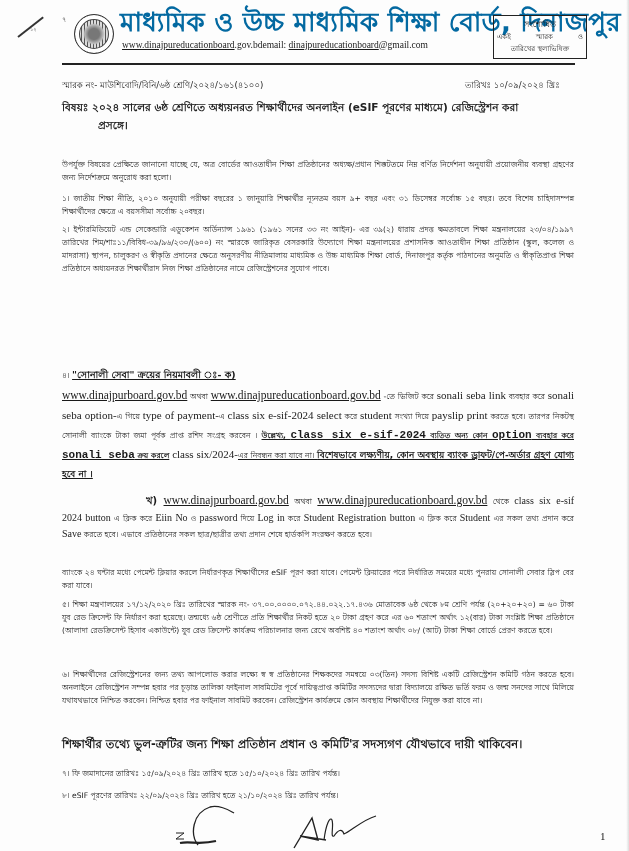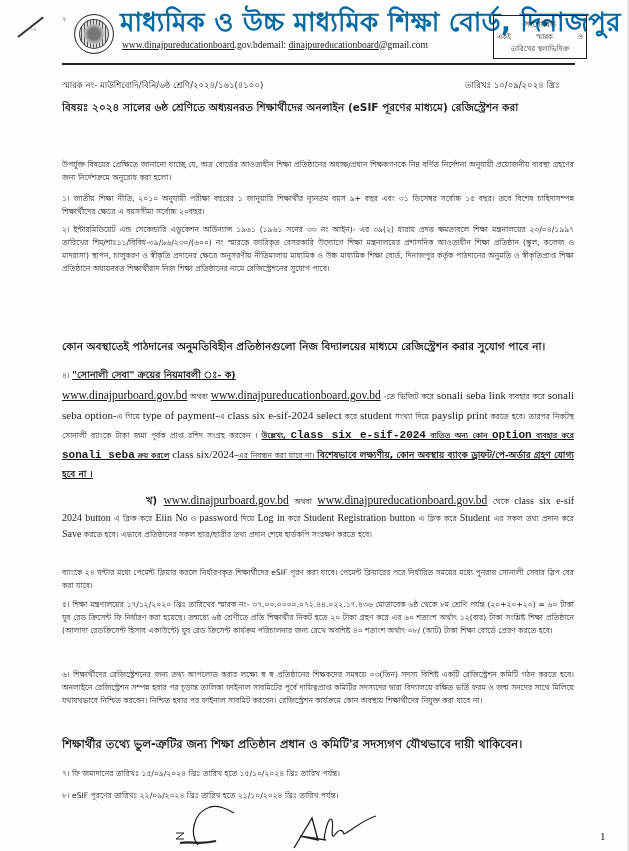--- a/index.html
+++ b/index.html
@@ -68,29 +68,29 @@
     <div>তারিখের স্থলাভিষিক্ত</div>
   </div>
 
   <div class="header-rule"></div>
 
   <div class="memo">স্মারক নং- মাউশিবোদি/বিনি/৬ষ্ঠ শ্রেণি/২০২৪/১৬১(৪১০০)</div>
   <div class="date">তারিখঃ ১০/০৯/২০২৪ খ্রিঃ</div>
 
   <div class="subject">
     <span>বিষয়ঃ ২০২৪ সালের ৬ষ্ঠ শ্রেণিতে অধ্যয়নরত শিক্ষার্থীদের অনলাইন (eSIF পূরণের মাধ্যমে) রেজিস্ট্রেশন করা</span>
+    <span class="cont">প্রসঙ্গে।</span>
   </div>
 
-  <div class="para" style="top:158px;">উপর্যুক্ত বিষয়ের প্রেক্ষিতে জানানো যাচ্ছে যে, অত্র বোর্ডের আওতাধীন শিক্ষা প্রতিষ্ঠানের অধ্যক্ষ/প্রধান শিক্ষকগণকে নিম্ন বর্ণিত নির্দেশনা অনুযায়ী প্রয়োজনীয় ব্যবস্থা গ্রহণের জন্য নির্দেশক্রমে অনুরোধ করা হলো।</div>
+  <div class="para" style="top:158px;">উপর্যুক্ত বিষয়ের প্রেক্ষিতে জানানো যাচ্ছে যে, অত্র বোর্ডের আওতাধীন শিক্ষা প্রতিষ্ঠানের অধ্যক্ষ/প্রধান শিক্কটতমে নিম্ন বর্ণিত নির্দেশনা অনুযায়ী প্রয়োজনীয় ব্যবস্থা গ্রহণের জন্য নির্দেশক্রমে অনুরোধ করা হলো।</div>
 
   <div class="para" style="top:192px;">১। জাতীয় শিক্ষা নীতি, ২০১০ অনুযায়ী পরীক্ষা বছরের ১ জানুয়ারি শিক্ষার্থীর ন্যূনতম বয়স ৯+ বছর এবং ৩১ ডিসেম্বর সর্বোচ্চ ১৫ বছর। তবে বিশেষ চাহিদাসম্পন্ন শিক্ষার্থীদের ক্ষেত্রে এ বয়সসীমা সর্বোচ্চ ২০বছর।</div>
 
   <div class="para" style="top:223px;">২। ইন্টারমিডিয়েট এন্ড সেকেন্ডারি এডুকেশন অর্ডিন্যান্স ১৯৬১ (১৯৬১ সনের ৩৩ নং আইন)- এর ৩৯(২) ধারায় প্রদত্ত ক্ষমতাবলে শিক্ষা মন্ত্রনালয়ের ২৩/০৪/১৯৯৭ তারিখের শিম/শাঃ১১/বিবিধ-৩৯/৯৬/২৩০/(৬০০) নং স্মারকে জারিকৃত বেসরকারি উদ্যোগে শিক্ষা মন্ত্রনালয়ের প্রশাসনিক আওতাধীন শিক্ষা প্রতিষ্ঠান (স্কুল, কলেজ ও মাদরাসা) স্থাপন, চালুকরণ ও স্বীকৃতি প্রদানের ক্ষেত্রে অনুসরণীয় নীতিমালায় মাধ্যমিক ও উচ্চ মাধ্যমিক শিক্ষা বোর্ড, দিনাজপুর কর্তৃক পাঠদানের অনুমতি ও স্বীকৃতিপ্রাপ্ত শিক্ষা প্রতিষ্ঠানে অধ্যয়নরত শিক্ষার্থীরাদ নিজ শিক্ষা প্রতিষ্ঠানের নামে রেজিস্ট্রেশনের সুযোগ পাবে।</div>
 
-  <div class="para big" style="top:338px;">কোন অবস্থাতেই পাঠদানের অনুমতিবিহীন প্রতিষ্ঠানগুলো নিজ বিদ্যালয়ের মাধ্যমে রেজিস্ট্রেশন করার সুযোগ পাবে না।</div>
 
   <div class="para" style="top:368px;">
     <span>৪। </span><span class="rule-title u">"সোনালী সেবা" ক্রয়ের নিয়মাবলী ঃ- ক)</span>
   </div>
 
   <div class="para" style="top:386px; line-height:19px;">
     <span class="blink">www.dinajpurboard.gov.bd</span><span> অথবা </span><span class="blink">www.dinajpureducationboard.gov.bd</span><span> -তে ভিজিট করে </span><span class="en">sonali seba link</span><span> ব্যবহার করে </span><span class="en">sonali seba option-</span><span>এ গিয়ে </span><span class="en">type of payment-</span><span>এ </span><span class="en">class six e-sif-2024 select</span><span> করে </span><span class="en">student</span><span> সংখ্যা দিয়ে </span><span class="en">payslip print</span><span> করতে হবে। তারপর নিকটস্থ সোনালী ব্যাংকে টাকা জমা পূর্বক প্রাপ্ত রশিদ সংগ্রহ করবেন । </span><span class="u b"><span>উল্লেখ্য, </span><span class="enb">class six e-sif-2024</span><span> ব্যতিত অন্য কোন </span><span class="enb">option</span><span> ব্যবহার করে </span><span class="enb">sonali seba</span><span> ক্রয় করলে</span></span><span class="en"> class six/2024-</span><span class="u">এর নিবন্ধন করা যাবে না। </span><span class="u b" style="font-size:9px;">বিশেষভাবে লক্ষ্যণীয়, কোন অবস্থায় ব্যাংক ড্রাফট/পে-অর্ডার গ্রহণ যোগ্য হবে না ।</span>
   </div>
 
   <div class="para" style="top:493px; line-height:15.5px;">

